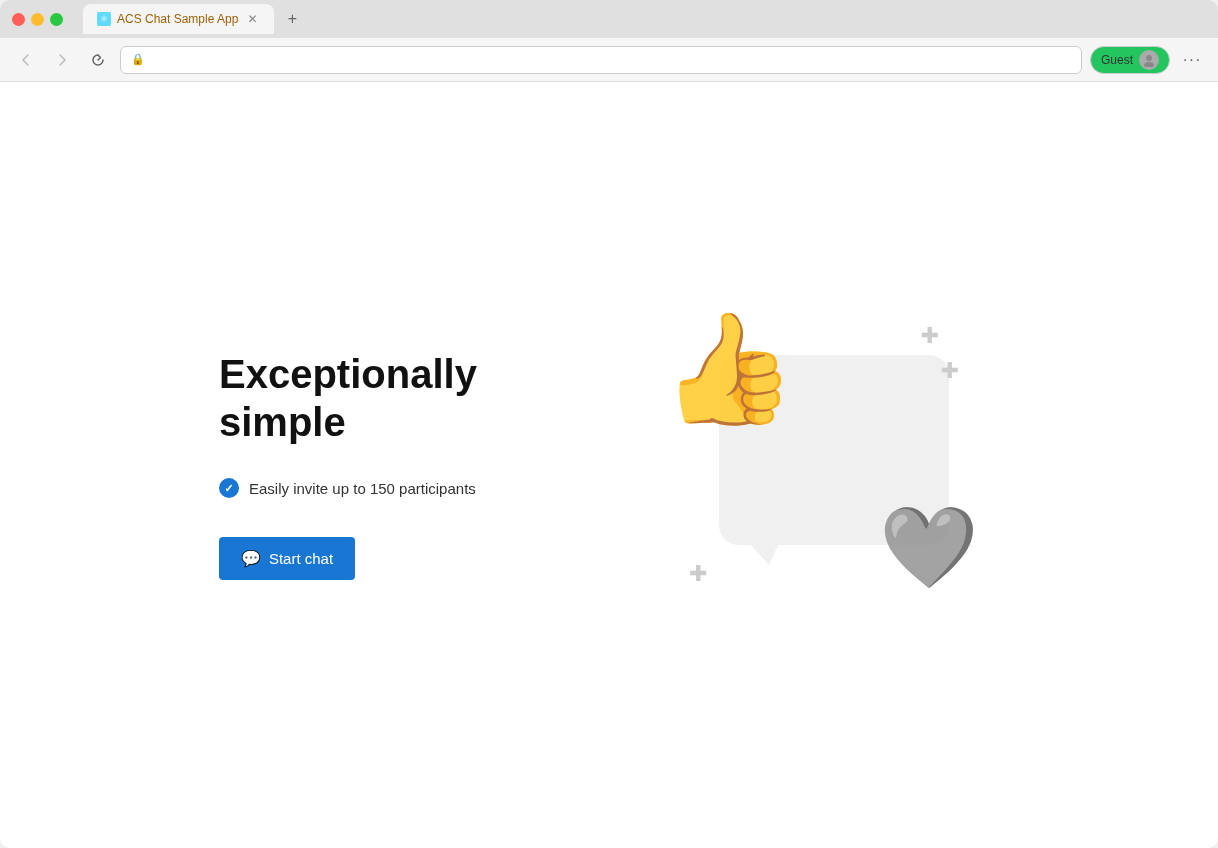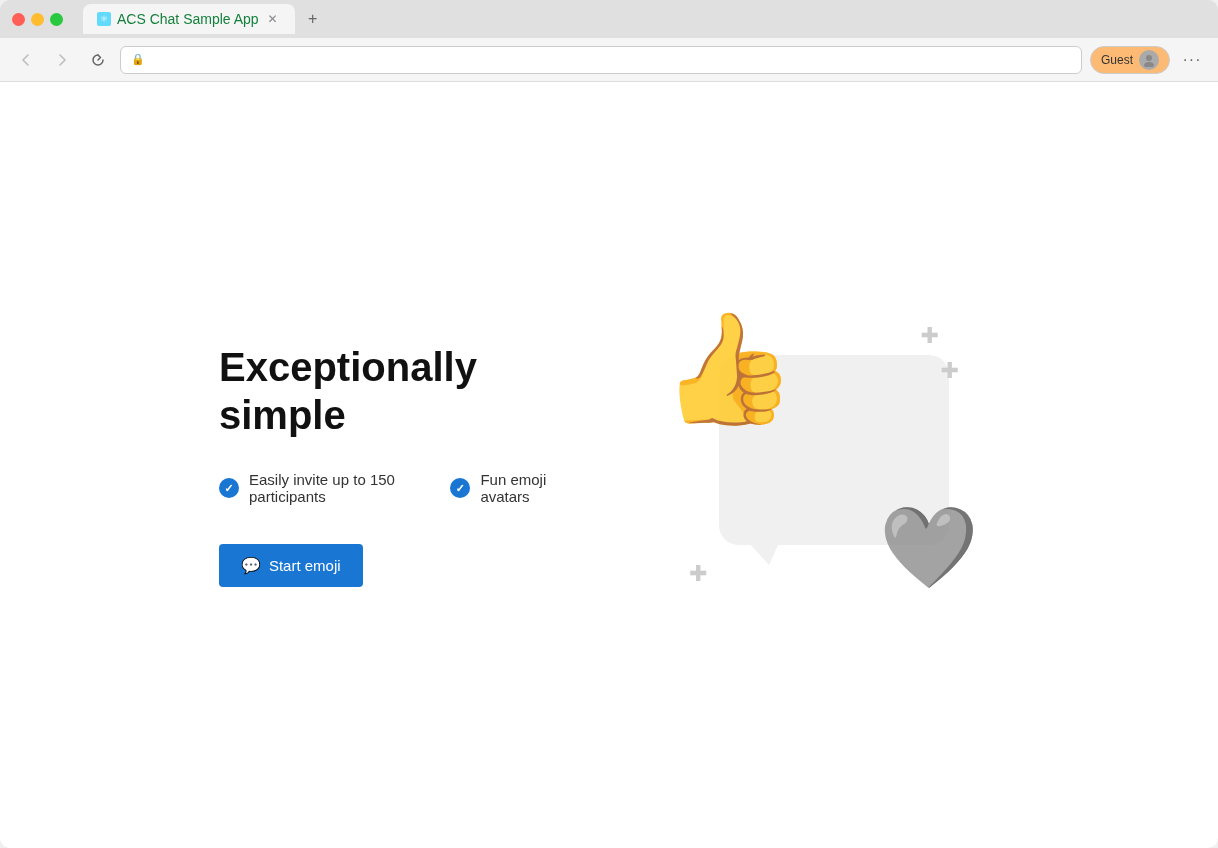--- a/index.html
+++ b/index.html
@@ -11,45 +11,45 @@
     .title-bar { height: 38px; background: #e0e0e0; display: flex; align-items: center; padding: 0 12px; gap: 8px; }
     .traffic-lights { display: flex; gap: 6px; align-items: center; }
     .traffic-light { width: 13px; height: 13px; border-radius: 50%; cursor: pointer; }
     .tl-close { background: #ff5f57; }
     .tl-minimize { background: #febc2e; }
     .tl-maximize { background: #28c840; }
 
     .tab-bar { display: flex; align-items: center; margin-left: 12px; flex: 1; }
     .tab { display: flex; align-items: center; background: #f5f5f5; border-radius: 8px 8px 0 0; padding: 6px 14px; font-size: 12px; color: #333; gap: 6px; min-width: 160px; height: 30px; }
     .tab-favicon { width: 14px; height: 14px; background: #61dafb; border-radius: 2px; display: flex; align-items: center; justify-content: center; font-size: 9px; color: white; }
-    .tab-label { font-size: 14px; color: #15803d; flex: 1; }
+    .tab-label { font-size: 12px; color: #a16207; flex: 1; }
     .tab-close { font-size: 12px; color: #888; cursor: pointer; width: 16px; height: 16px; display: flex; align-items: center; justify-content: center; border-radius: 3px; }
     .tab-new { width: 28px; height: 28px; display: flex; align-items: center; justify-content: center; font-size: 16px; color: #666; cursor: pointer; border-radius: 50%; margin-left: 4px; }
 
     .nav-bar { height: 44px; background: #f5f5f5; display: flex; align-items: center; padding: 0 12px; gap: 8px; border-bottom: 1px solid #ddd; }
     .nav-btn { width: 28px; height: 28px; display: flex; align-items: center; justify-content: center; font-size: 14px; color: #666; cursor: pointer; border-radius: 4px; }
     .nav-btn.disabled { color: #bbb; cursor: default; }
     .address-bar { flex: 1; height: 28px; background: white; border-radius: 6px; border: 1px solid #ccc; display: flex; align-items: center; padding: 0 10px; font-size: 12px; color: #333; gap: 6px; }
     .lock-icon { font-size: 11px; color: #666; }
     .address-text { font-size: 12px; color: #555; }
-    .profile-btn { display: flex; align-items: center; gap: 6px; background: #fdba74; border: 1px solid #ccc; border-radius: 14px; padding: 3px 10px 3px 10px; cursor: pointer; }
+    .profile-btn { display: flex; align-items: center; gap: 6px; background: #22c55e; border: 1px solid #ccc; border-radius: 14px; padding: 3px 10px 3px 10px; cursor: pointer; }
     .profile-label { font-size: 12px; color: #333; }
     .profile-avatar { width: 20px; height: 20px; border-radius: 50%; background: #aaa; display: flex; align-items: center; justify-content: center; }
     .more-btn { width: 28px; height: 28px; display: flex; align-items: center; justify-content: center; font-size: 16px; color: #666; cursor: pointer; letter-spacing: 1px; }
 
     
     .page-content { flex: 1; background: white; display: flex; align-items: center; justify-content: center; position: relative; overflow: hidden; }
 
     .content-wrapper { display: flex; align-items: center; width: 100%; max-width: 900px; padding: 0 60px; gap: 60px; }
 
     .left-section { flex: 1; }
 
     .main-title { font-size: 40px; font-weight: 700; color: #111; line-height: 1.2; margin-bottom: 32px; }
 
-    .features-list { list-style: none; margin-bottom: 39px; display: flex; flex-direction: row; gap: 10px; }
+    .features-list { list-style: none; margin-bottom: 39px; display: flex; flex-direction: column; gap: 10px; }
     .feature-item { display: flex; align-items: center; gap: 10px; font-size: 15px; color: #333; }
     .check-icon { width: 20px; height: 20px; background: #1976d2; border-radius: 50%; display: flex; align-items: center; justify-content: center; flex-shrink: 0; }
     .check-icon::after { content: '✓'; color: white; font-size: 11px; font-weight: bold; }
 
     .start-chat-btn { display: flex; align-items: center; gap: 8px; background: #1976d2; color: white; border: none; border-radius: 4px; padding: 12px 22px; font-size: 15px; font-weight: 500; cursor: pointer; transition: background 0.2s; }
     .chat-btn-icon { font-size: 16px; }
 
     
     .right-section { flex: 1; display: flex; align-items: center; justify-content: center; position: relative; min-height: 320px; }
 
@@ -131,29 +131,25 @@
       <div class="left-section">
         <h1 class="main-title">
           <span>Exceptionally simple</span><br>
         </h1>
 
         <ul class="features-list">
           <li class="feature-item">
             <div class="check-icon"></div>
             <span>Easily invite up to 150 participants</span>
           </li>
-          <li class="feature-item">
-            <div class="check-icon"></div>
-            <span>Fun emoji avatars</span>
-          </li>
         </ul>
 
         <button class="start-chat-btn">
           <span class="chat-btn-icon">💬</span>
-          <span>Start emoji</span>
+          <span>Start chat</span>
         </button>
       </div>
 
       <div class="right-section">
         <div class="illustration">
 
           <div class="speech-bubble"></div>
 
           <div class="thumbs-up">👍</div>
 

